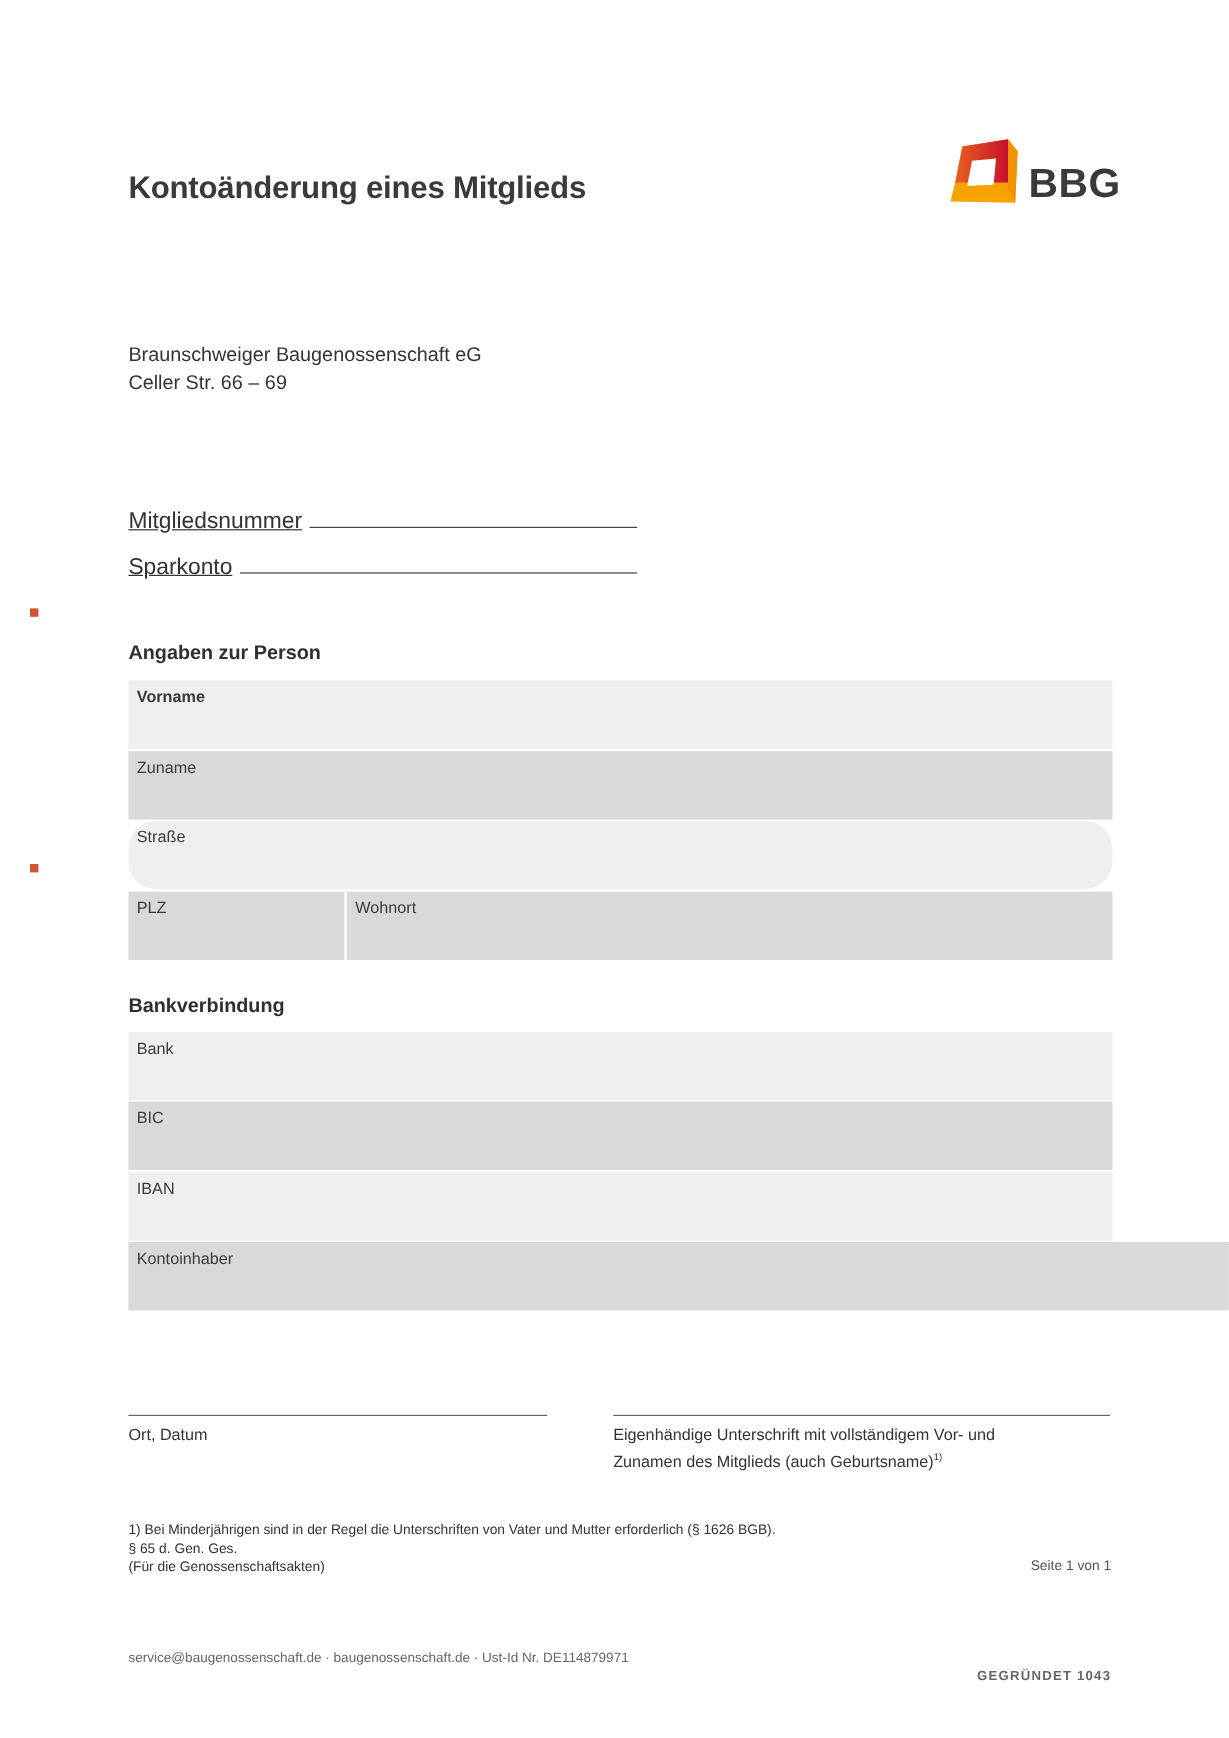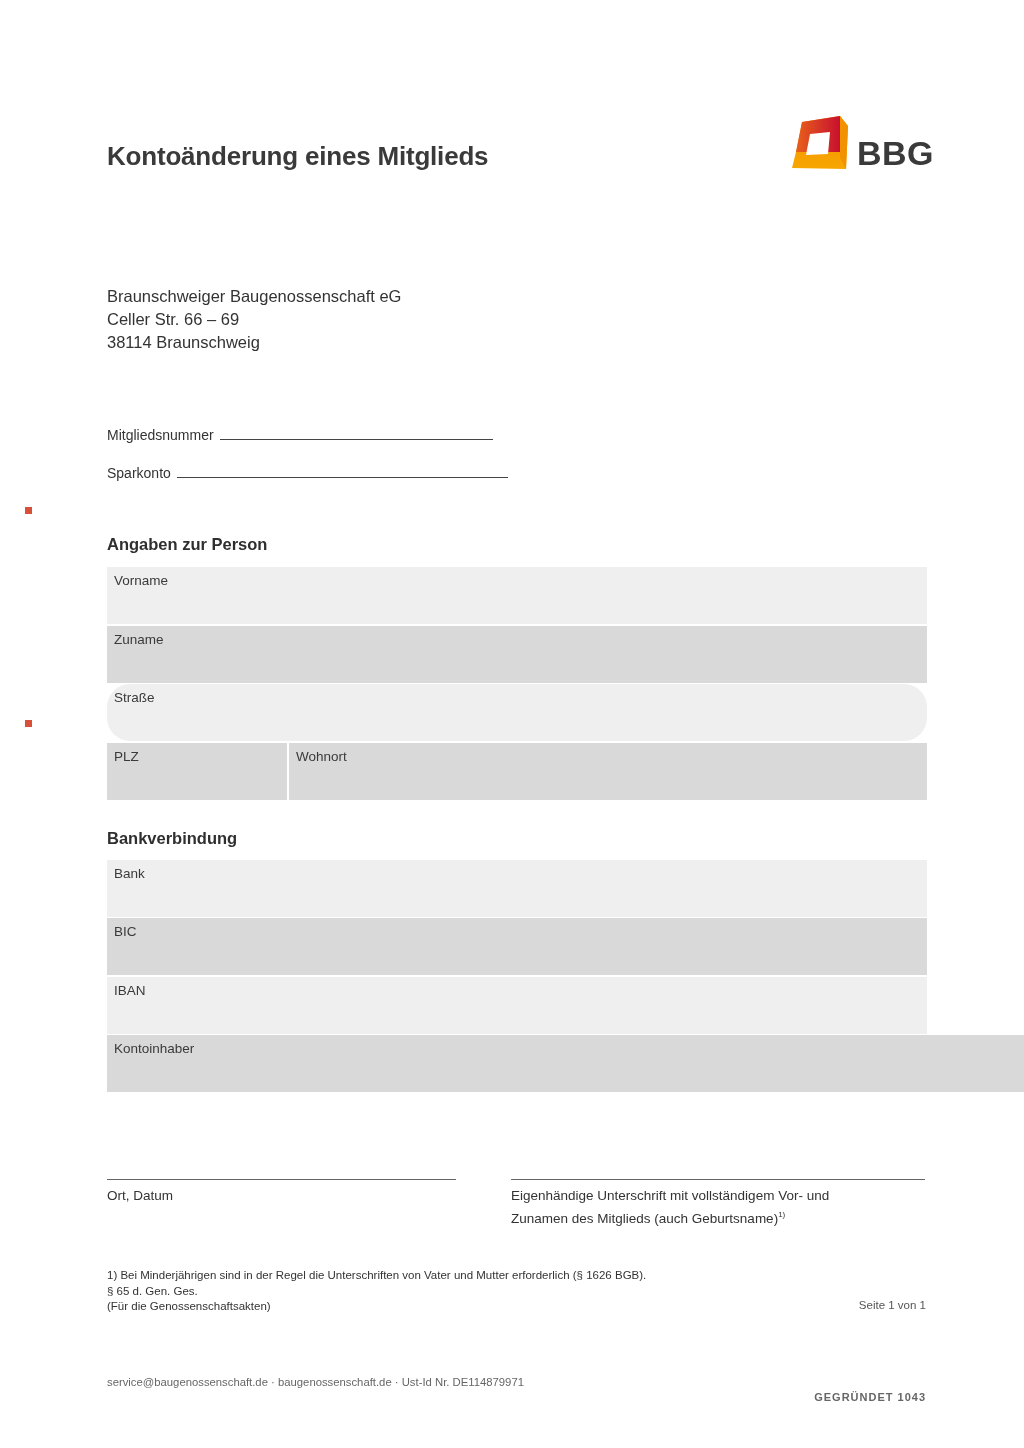--- a/index.html
+++ b/index.html
@@ -21,21 +21,21 @@
     .logo { left: 790px; top: 112px; width: 140px; height: 60px; }
     .logo-text {
       left: 857px; top: 134px;
       font-size: 34px; font-weight: bold; color: #3a3a3a; letter-spacing: 0.5px;
     }
 
     
     .address { left: 107px; top: 285px; font-size: 16.5px; line-height: 23px; color: #333; }
 
     
-    .member-line { left: 107px; font-size: 14px; color: #333; white-space: nowrap; }
+    .member-line { left: 107px; font-size: 19px; color: #333; white-space: nowrap; text-decoration: underline; }
     .member-line .ul {
       display: inline-block; border-bottom: 1.3px solid #444;
       height: 16px; vertical-align: baseline; margin-left: 6px;
     }
 
     
     .mark { width: 7px; height: 7px; background: #d8503a; }
 
     
     .section-heading { left: 107px; font-size: 16.5px; font-weight: bold; color: #2f2f2f; }
@@ -86,37 +86,36 @@
   <polygon points="12,10 50,4 50,40 6,40" fill="url(#lg1)"></polygon>
   <polygon points="50,4 58,14 56,57 50,46" fill="#f39200"></polygon>
 
   <polygon points="20,22 40,20 38,42 16,43" fill="#ffffff"></polygon>
 </svg>
 <div class="abs logo-text">BBG</div>
 
 <div class="abs address">
   <div>Braunschweiger Baugenossenschaft eG</div>
   <div>Celler Str. 66 – 69</div>
-  <div>38114 Braunschweig</div>
 </div>
 
 <div class="abs member-line" style="top:424px;">
   <span>Mitgliedsnummer</span><span class="ul" style="width:273px;"></span>
 </div>
 <div class="abs member-line" style="top:462px;">
   <span>Sparkonto</span><span class="ul" style="width:331px;"></span>
 </div>
 
 <div class="abs mark" style="left:25px; top:507px;"></div>
 <div class="abs mark" style="left:25px; top:720px;"></div>
 
 <div class="abs section-heading" style="top:535px;">Angaben zur Person</div>
 
 <div class="form-row" style="top:567px;">
-  <div class="form-cell light" style="left:0; width:820px;">
+  <div class="form-cell light" style="left:0; width:820px;font-weight:bold;">
     <span>Vorname</span>
   </div>
 </div>
 <div class="form-row" style="top:626px;">
   <div class="form-cell dark" style="left:0; width:820px;">
     <span>Zuname</span>
   </div>
 </div>
 <div class="form-row" style="top:684px;">
   <div class="form-cell light" style="left:0; width:820px;border-radius:23px;">

